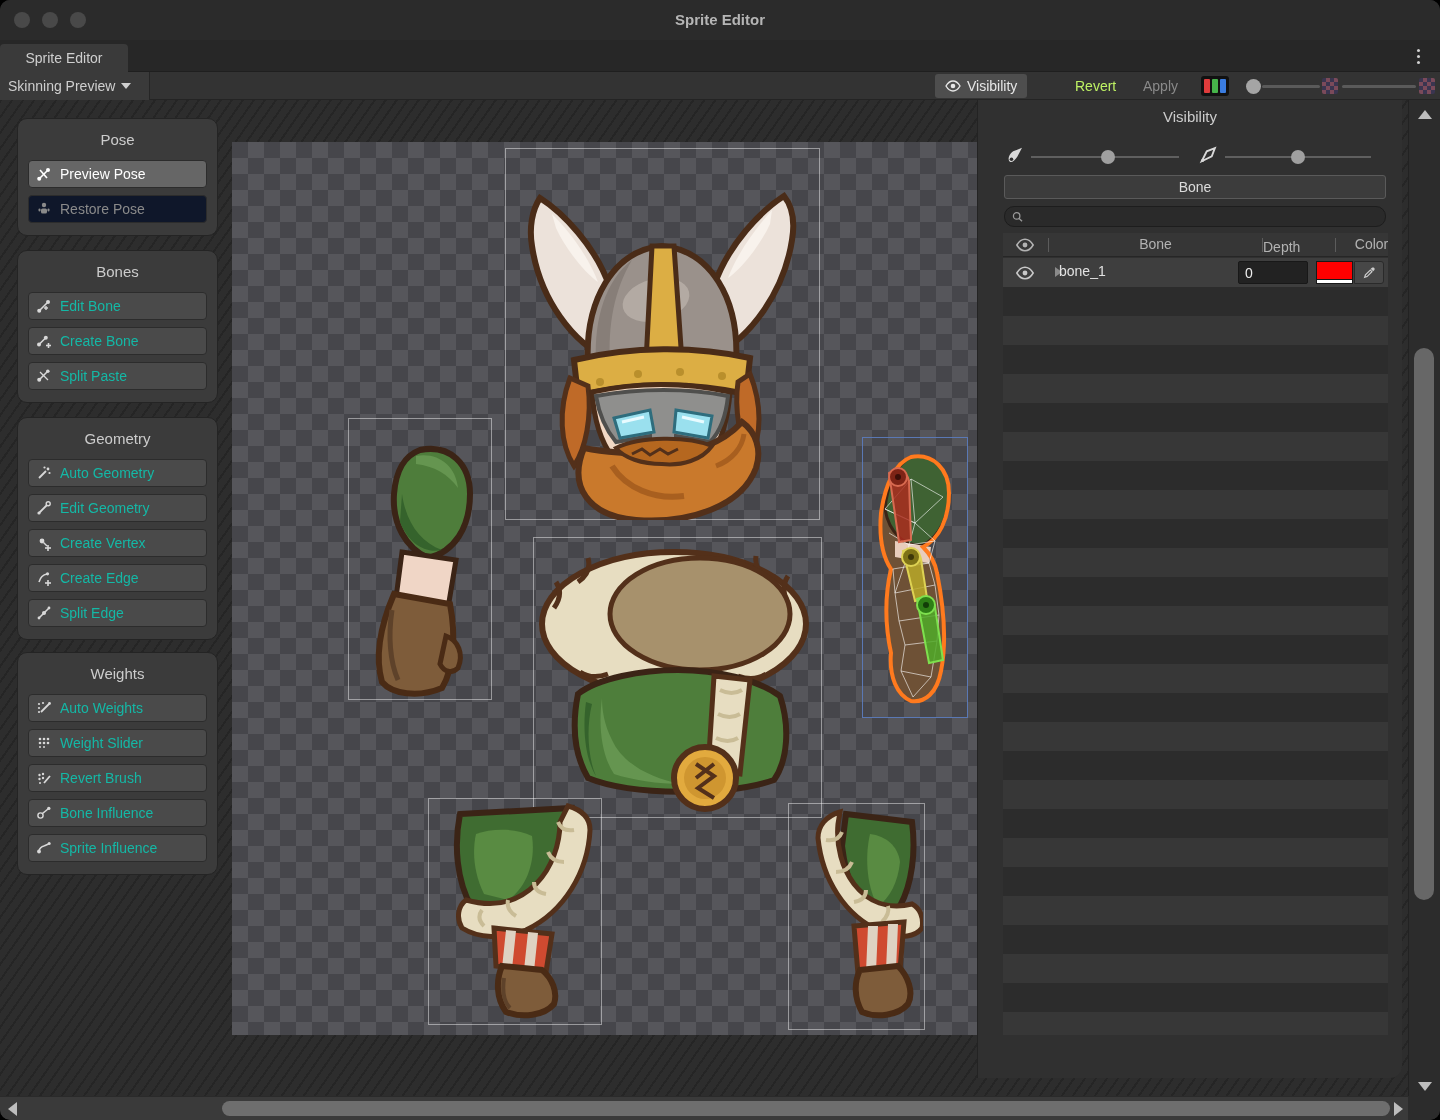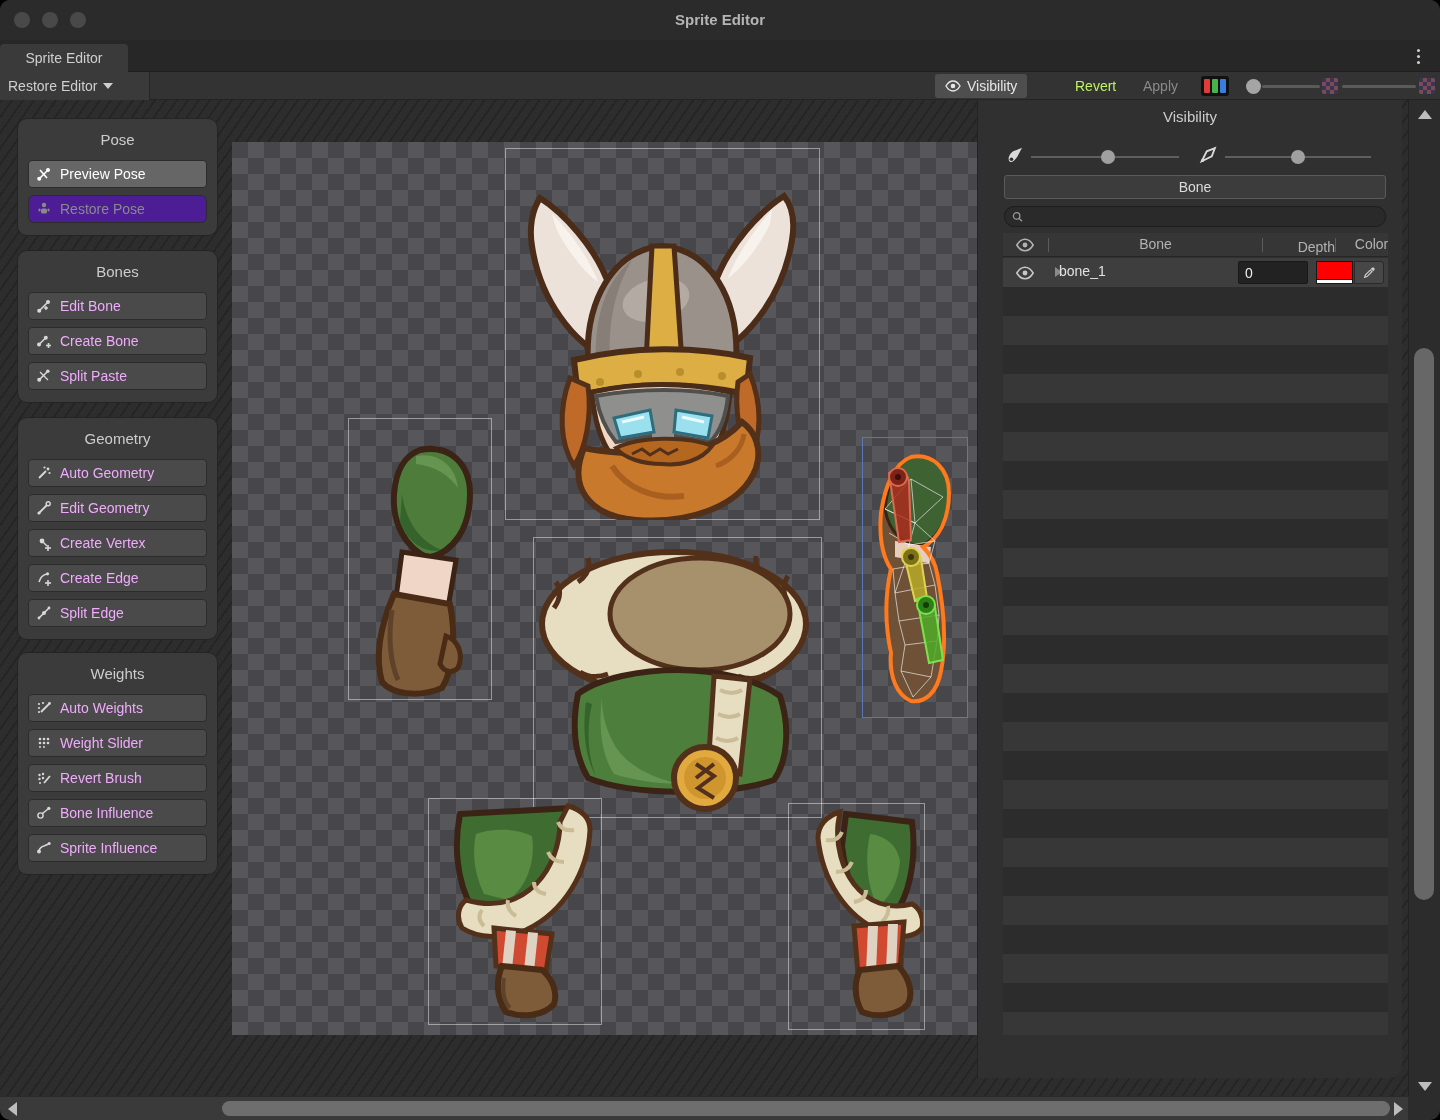--- a/index.html
+++ b/index.html
@@ -38,24 +38,24 @@
     background-image:linear-gradient(45deg,#7a4a5a 25%,transparent 25%,transparent 75%,#7a4a5a 75%),
                      linear-gradient(45deg,#7a4a5a 25%,transparent 25%,transparent 75%,#7a4a5a 75%);
     background-size:8px 8px;background-position:0 0,4px 4px;}
   
   #content{left:0;top:100px;width:1440px;height:996px;background:#2d2d2d;
     background-image:repeating-linear-gradient(125deg,rgba(0,0,0,0.18) 0 2px,transparent 2px 9px);}
   
   .panel{left:17px;width:201px;background:#3b3b3b;border:1px solid #242424;border-radius:10px;padding:12px 10px 12px;}
   .panel h3{margin:0 0 12px;font-size:15px;font-weight:400;color:#cccccc;text-align:center;}
   .pbtn{display:flex;align-items:center;gap:8px;height:28px;background:#4a4a4a;border:1px solid #2c2c2c;
-    border-radius:4px;color:#f0abfc;font-size:14px;padding:0 7px;margin-bottom:7px;}
+    border-radius:4px;color:#14b8a6;font-size:14px;padding:0 7px;margin-bottom:7px;}
   .pbtn:last-child{margin-bottom:0;}
   .pbtn.active{background:#666666;color:#ffffff;}
-  .pbtn.disabled{background:#4c1d95;color:#8a8a8a;border-radius:6px;}
+  .pbtn.disabled{background:#0f172a;color:#8a8a8a;}
   .bicon{width:16px;height:16px;flex:0 0 16px;}
   
   #canvas{left:232px;top:42px;width:745px;height:893px;
     background-color:#46464b;
     background-image:linear-gradient(45deg,#56565b 25%,transparent 25%,transparent 75%,#56565b 75%),
                      linear-gradient(45deg,#56565b 25%,transparent 25%,transparent 75%,#56565b 75%);
     background-size:32px 32px;background-position:0 0,16px 16px;}
   .frame{border:1px solid rgba(255,255,255,0.45);}
   .frame.sel{border:1px solid #5a78b4;}
   
@@ -110,21 +110,21 @@
     </div>
     <div id="kebab" class="abs">
         <i></i>
         <i></i>
         <i></i>
       </div>
   </div>
 
   <div id="toolbar" class="abs">
     <div id="mode-dd" class="abs">
-      <span>Restore Editor</span>
+      <span>Skinning Preview</span>
       <span class="caret-down"></span>
     </div>
     <div id="btn-visibility" class="abs tbtn">
       <svg class="bicon" viewBox="0 0 16 16">
         <path d="M1,8 C3,4.6 5.5,3 8,3 C10.5,3 13,4.6 15,8 C13,11.4 10.5,13 8,13 C5.5,13 3,11.4 1,8 Z" fill="none" stroke="#e6e6e6" stroke-width="1.4"></path>
         <circle cx="8" cy="8" r="2.3" fill="#e6e6e6"></circle>
         </svg>
       <span>Visibility</span>
     </div>
     <div id="btn-revert" class="abs tbtn">
@@ -446,21 +446,21 @@
       </div>
 
       <div id="vheader" class="abs">
         <svg class="abs" style="left:12px;top:5px" width="20" height="14" viewBox="0 0 16 12">
           <path d="M1,6 C3,2.6 5.5,1 8,1 C10.5,1 13,2.6 15,6 C13,9.4 10.5,11 8,11 C5.5,11 3,9.4 1,6 Z" fill="none" stroke="#b2b2b2" stroke-width="1.3"></path>
           <circle cx="8" cy="6" r="2.1" fill="#b2b2b2"></circle>
           </svg>
         <div class="abs hsep" style="left:45px"></div>
         <div class="abs" style="left:46px;width:213px;text-align:center;top:3px">Bone</div>
         <div class="abs hsep" style="left:259px"></div>
-        <div class="abs" style="left:260px;width:72px;text-align:right;top:6px">Depth</div>
+        <div class="abs" style="left:260px;width:72px;text-align:left;top:6px">Depth</div>
         <div class="abs hsep" style="left:332px"></div>
         <div class="abs" style="left:333px;width:71px;text-align:center;top:3px">Color</div>
 
       </div>
 
       <div id="vrow" class="abs">
         <svg class="abs" style="left:12px;top:8px" width="20" height="14" viewBox="0 0 16 12">
           <path d="M1,6 C3,2.6 5.5,1 8,1 C10.5,1 13,2.6 15,6 C13,9.4 10.5,11 8,11 C5.5,11 3,9.4 1,6 Z" fill="none" stroke="#c8c8c8" stroke-width="1.3"></path>
           <circle cx="8" cy="6" r="2.1" fill="#c8c8c8"></circle>
           </svg>

